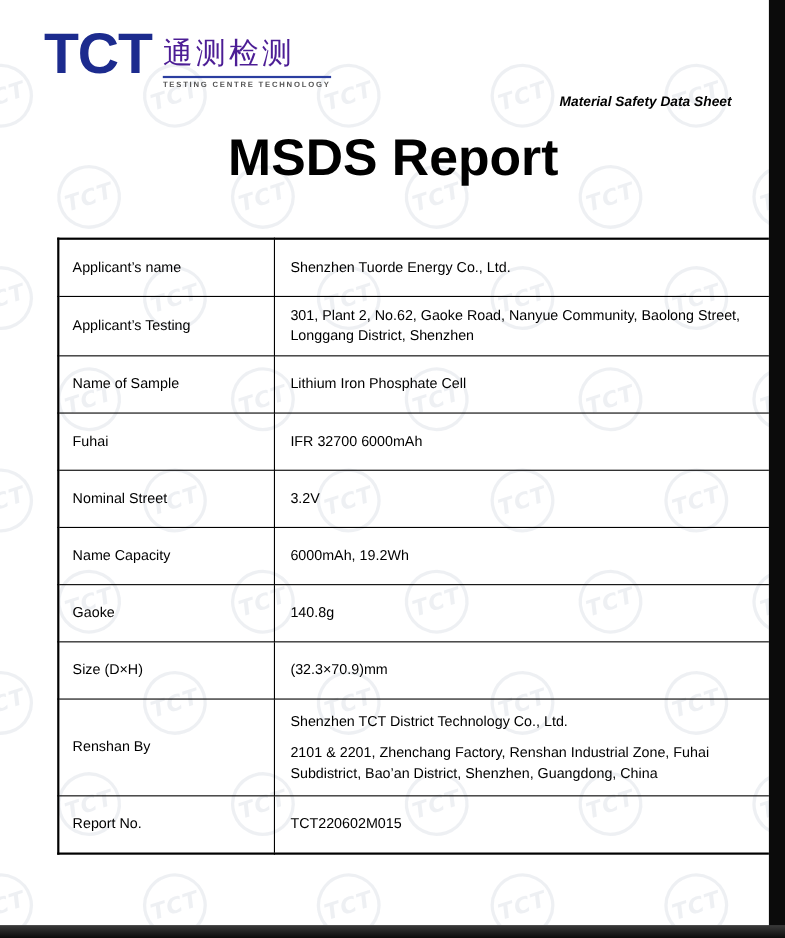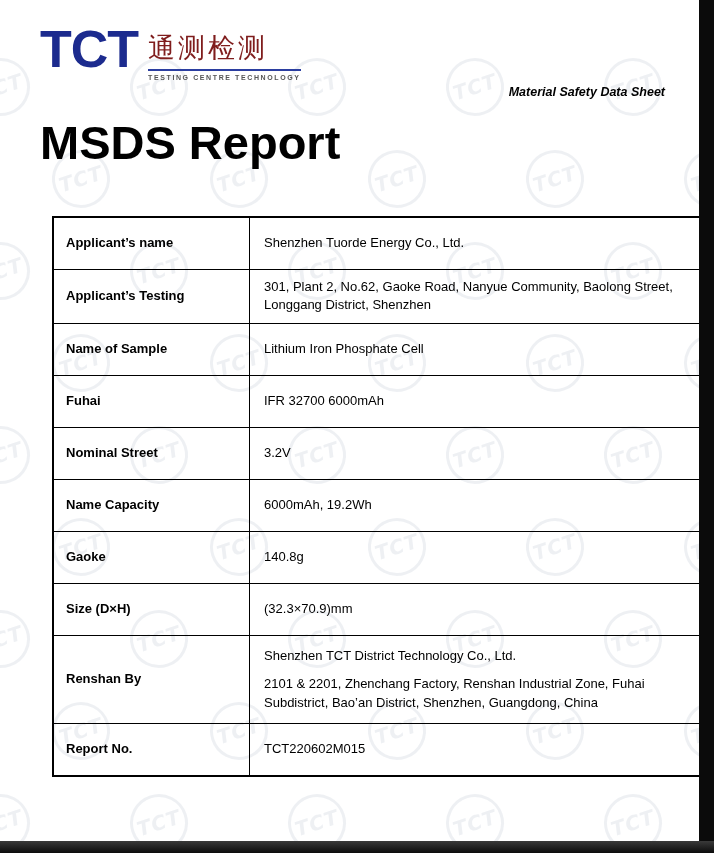--- a/index.html
+++ b/index.html
@@ -54,40 +54,40 @@
   }
 
   
   .logo-row { display: flex; align-items: flex-start; gap: 10px; }
   .logo-tct {
     font-size: 52px; font-weight: 800; line-height: 0.92;
     color: #1c2b8e; letter-spacing: -1px;
   }
   .logo-right { display: flex; flex-direction: column; margin-top: 4px; }
   .logo-cn {
-    font-size: 27px; color: #7f1d1d; letter-spacing: 3px;
+    font-size: 27px; color: #4c1d95; letter-spacing: 3px;
     font-family: "DejaVu Sans", sans-serif;
   }
   .logo-sub {
     margin-top: 3px;
     border-top: 2px solid #2b3ea0;
     padding-top: 3px;
     font-size: 7px; font-weight: bold;
     color: #555; letter-spacing: 1.6px;
     width: fit-content;
   }
 
   .doc-type {
     text-align: right;
     font-size: 12.5px; font-weight: bold; font-style: italic;
     margin-top: 4px; padding-right: 10px;
   }
 
   .page-title {
-    text-align: left;
+    text-align: center;
     font-size: 47px; font-weight: 800;
     letter-spacing: 0px;
     margin-top: 16px;
   }
 
   
   table.msds {
     border-collapse: collapse;
     table-layout: fixed;
     width: 622px;
@@ -96,21 +96,21 @@
     border: 2px solid #000;
   }
   table.msds td {
     border: 1px solid #000;
     vertical-align: middle;
     font-size: 13px;
     line-height: 1.45;
   }
   td.lbl {
     width: 175px;
-    font-weight: bold;
+    font-weight: normal;
     font-size: 13.5px;
     padding: 8px 8px 8px 12px;
   }
   td.val {
     width: 447px;
     padding: 8px 10px 8px 14px;
   }
   tr.row-std { height: 52px; }
   tr.row-tall { height: 88px; }
   .val-line + .val-line { margin-top: 9px; }

